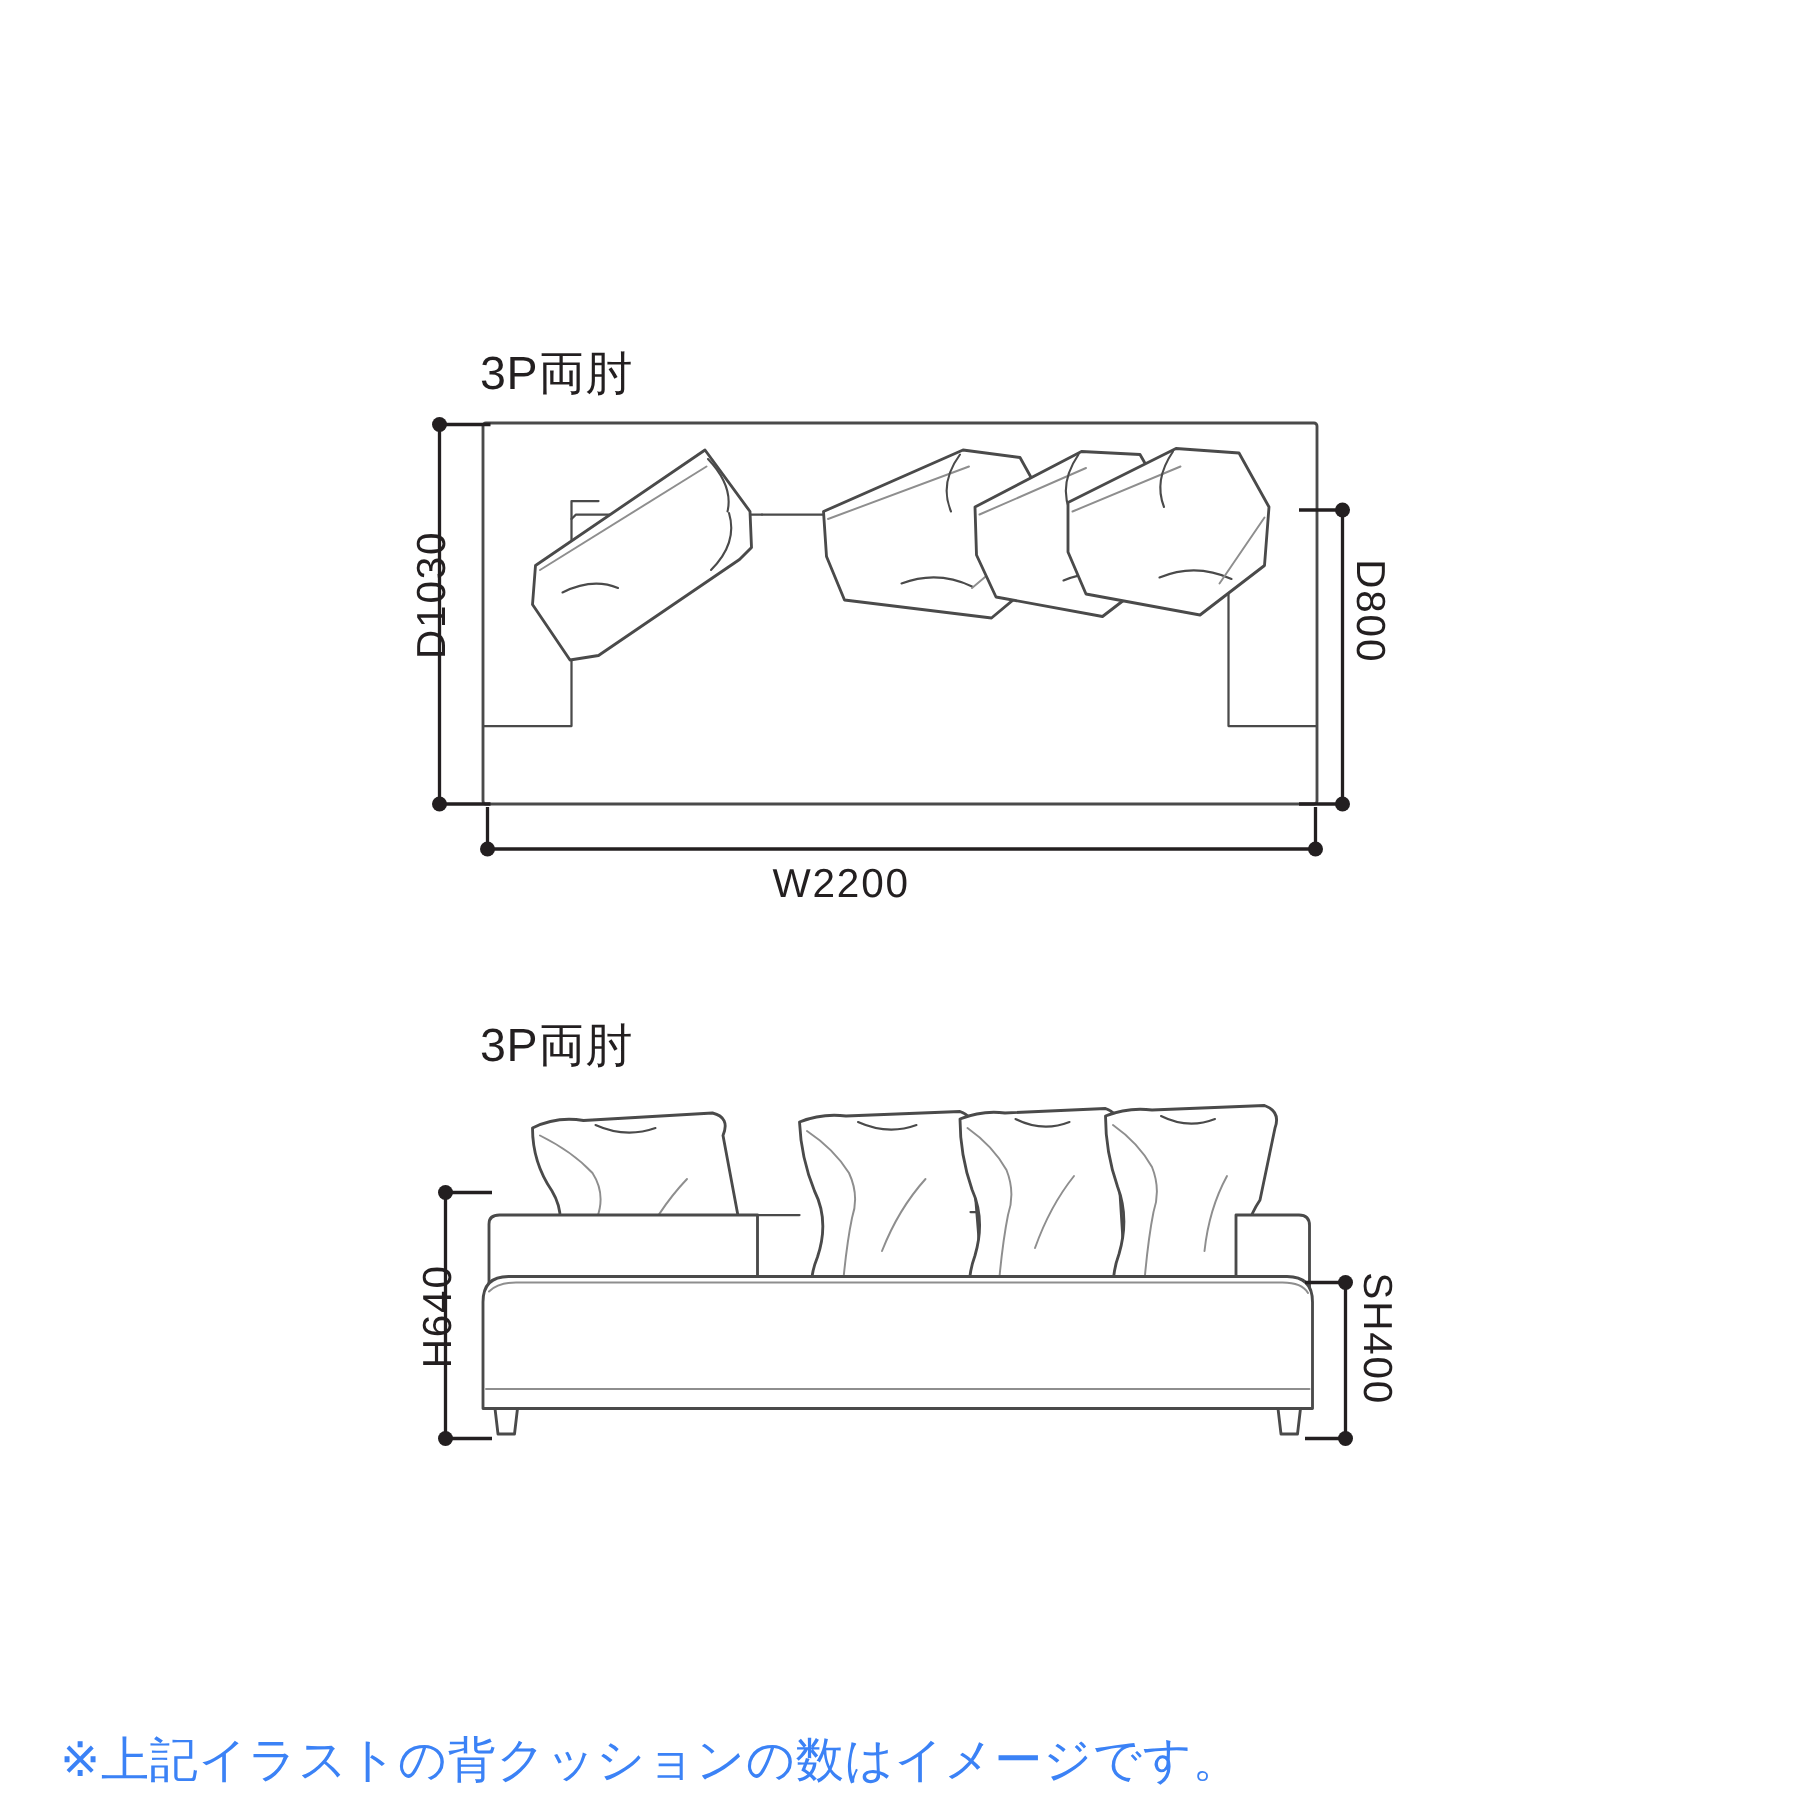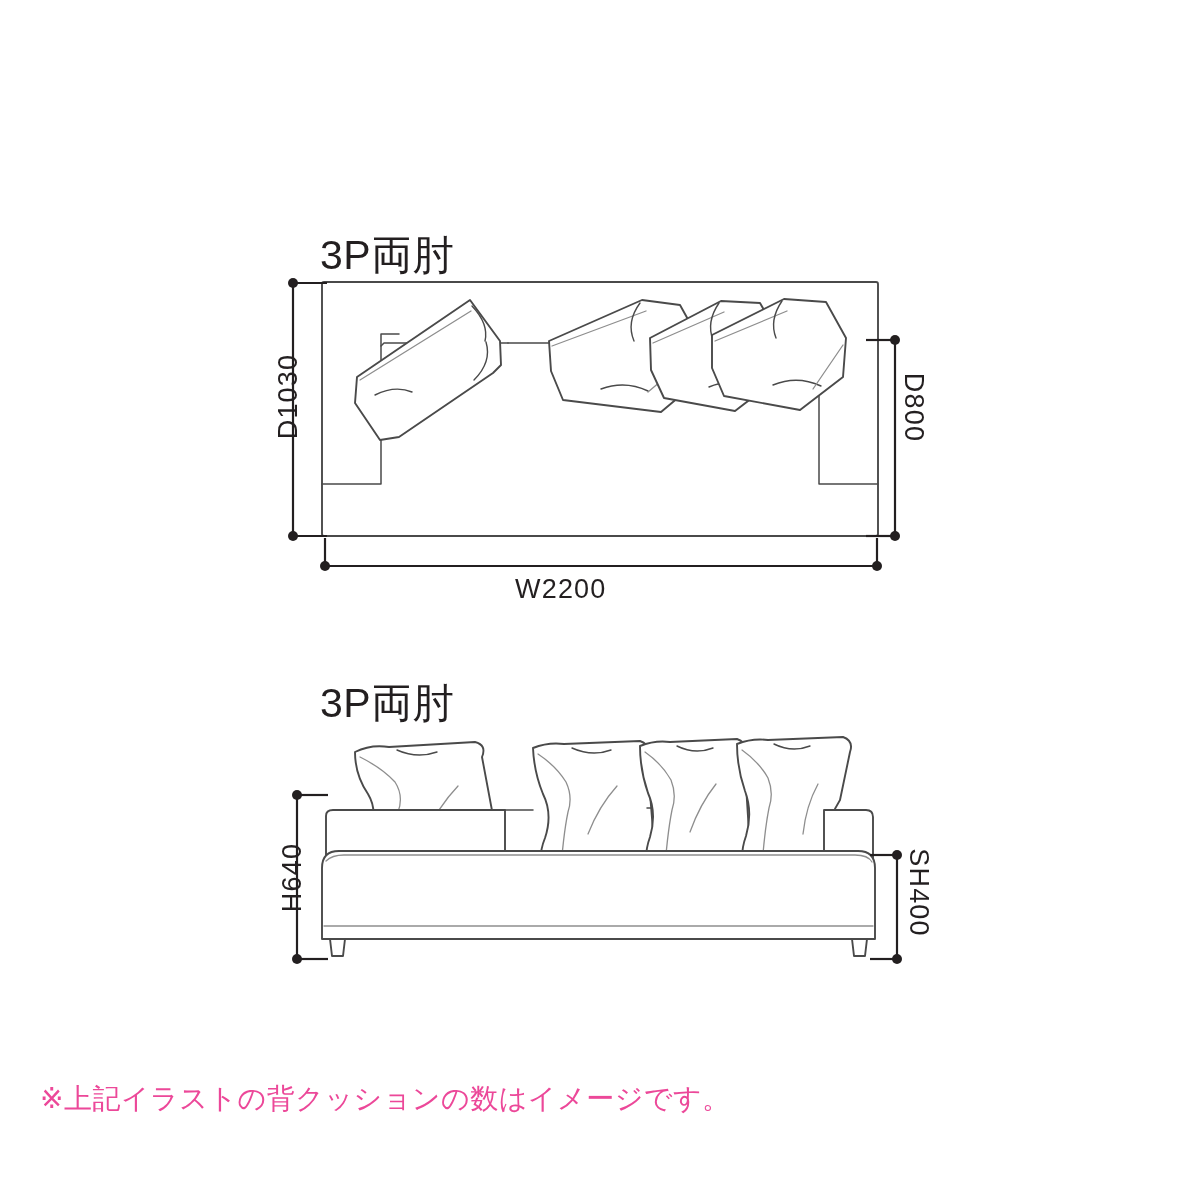--- a/index.html
+++ b/index.html
@@ -16,21 +16,21 @@
     overflow: hidden;
   }
   #sheet {
     position: absolute;
     left: 0; top: 0;
     width: 1200px;
     height: 1200px;
   }
   .view-title {
     position: absolute;
-    font-size: 41px;
+    font-size: 31px;
     letter-spacing: 0.5px;
     color: #231f20;
     white-space: nowrap;
   }
   #plan-title { left: 320px; top: 228px; }
   #elev-title { left: 320px; top: 676px; }
 
   .dim-label {
     position: absolute;
     font-size: 27px;
@@ -44,24 +44,24 @@
 
   #label-d1030 { left: 218px; top: 381px; width: 140px; text-align: center; }
   #label-d800  { left: 843px; top: 392px; width: 140px; text-align: center; }
   #label-w2200 { left: 515px; top: 574px; width: 270px; text-align: left; }
   #label-h640  { left: 222px; top: 862px; width: 140px; text-align: center; }
   #label-sh400 { left: 838px; top: 877px; width: 160px; text-align: center; }
 
   #footnote {
     position: absolute;
     left: 40px;
-    top: 1080px;
-    font-size: 28px;
+    top: 1152px;
+    font-size: 32px;
     letter-spacing: 0.5px;
-    color: #ec4899;
+    color: #3b82f6;
     white-space: nowrap;
   }
 </style>
 </head>
 <body>
 
 <svg id="sheet" viewBox="0 0 1200 1200" xmlns="http://www.w3.org/2000/svg">
 
   <defs>
     <style>

